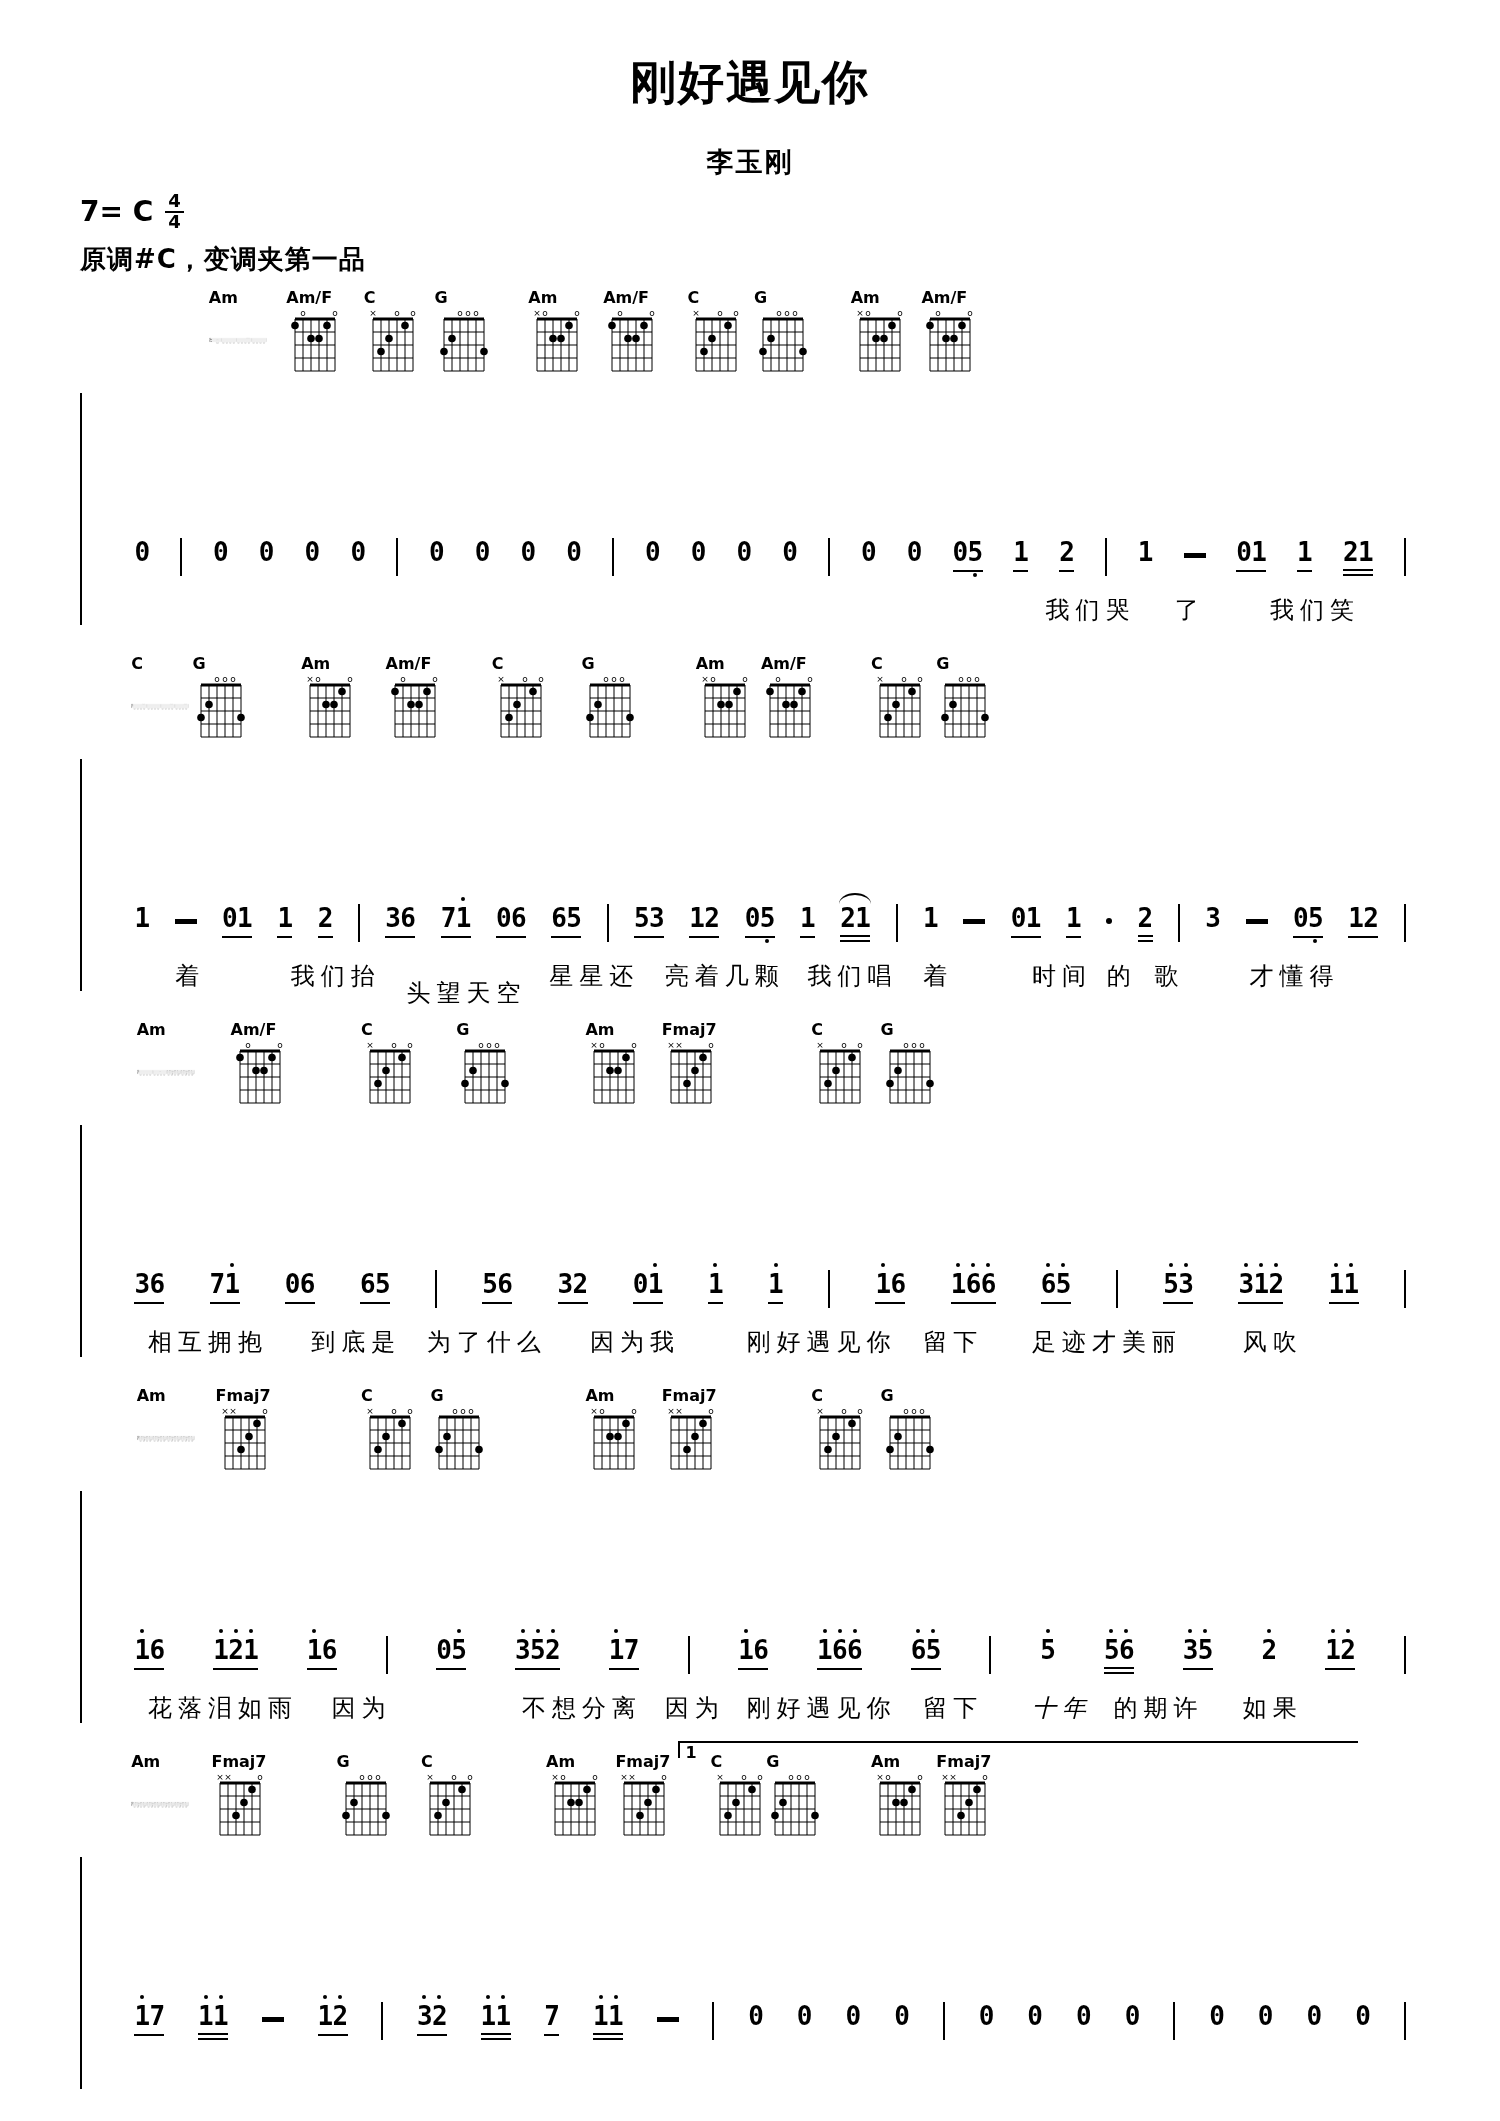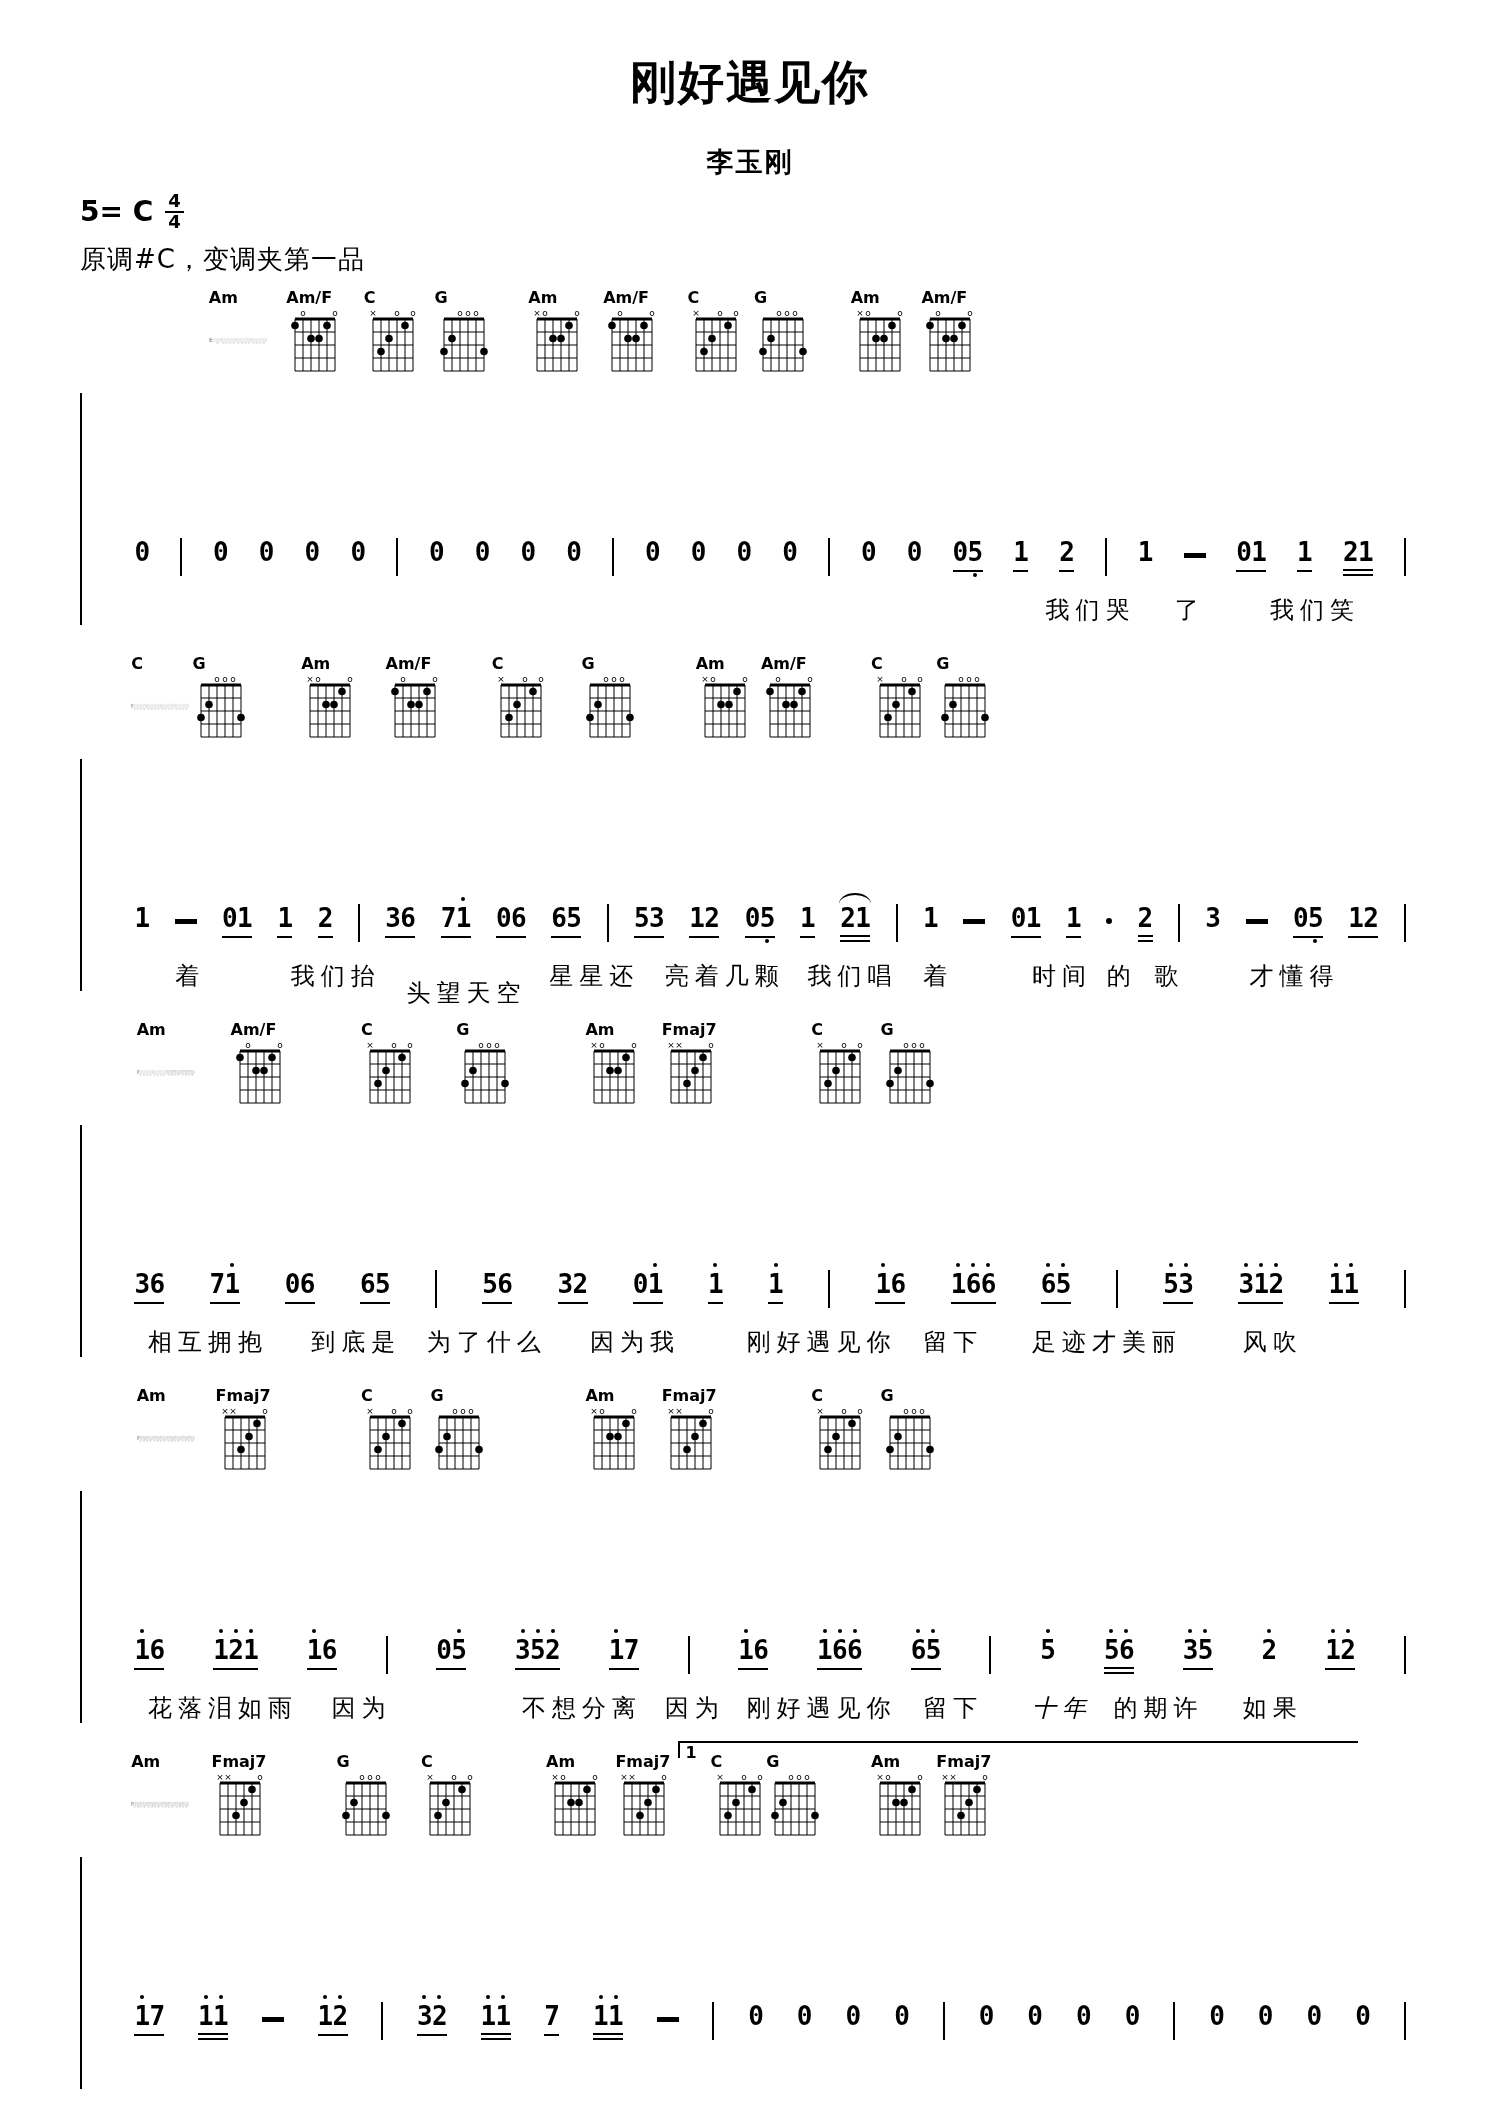--- a/index.html
+++ b/index.html
@@ -4,21 +4,21 @@
 <style>
   html,body{margin:0;padding:0;background:#ffffff;}
   body{width:1500px;height:2121px;position:relative;font-family:"DejaVu Sans","Liberation Sans",sans-serif;color:#000;overflow:hidden;}
   .title{ text-align:center;font-size:46px;font-weight:bold;padding-top:52px;letter-spacing:2px;}
   .artist{text-align:center;font-size:27px;font-weight:bold;margin-top:30px;letter-spacing:2px;}
   .meta{position:relative;height:110px;}
   .keyblock{position:absolute;left:80px;top:12px;}
   .keyline{display:flex;align-items:center;font-size:28px;font-weight:bold;}
   .frac{display:inline-flex;flex-direction:column;align-items:center;margin-left:12px;font-size:18px;line-height:1.05;}
   .frac .num{border-bottom:2px solid #000;padding:0 3px;}
-  .tuning{font-size:26px;font-weight:normal;margin-top:10px;letter-spacing:1px;text-align:center;}
+  .tuning{font-size:26px;font-weight:bold;margin-top:10px;letter-spacing:1px;text-align:center;}
   .contact{position:absolute;right:62px;top:0;text-align:right;font-size:22px;font-weight:bold;line-height:1.45;}
   .sheet{margin-left:80px;width:1360px;}
   .system{position:relative;height:366px;}
   .chordrow{position:relative;height:92px;}
   .chord{position:absolute;transform:translateX(-50%);text-align:left;top:0;}
   .chord .cname{font-size:16px;font-weight:bold;line-height:1;display:block;margin-bottom:1px;}
   .tabwrap{position:relative;height:152px;}
   .sysrule{position:absolute;left:0;top:103px;width:1.5px;height:232px;background:#000;}
   .melody{height:52px;display:flex;justify-content:space-between;align-items:flex-start;padding:4px 2.5% 0 4%;font-family:"DejaVu Sans Mono","Liberation Mono",monospace;font-weight:bold;font-size:26px;}
   .tok{display:inline-flex;position:relative;line-height:1.15;}
@@ -39,21 +39,21 @@
 </style>
 </head>
 <body>
 
 <div class="title">刚好遇见你</div>
 <div class="artist">李玉刚</div>
 
 <div class="meta">
   <div class="keyblock">
     <div class="keyline">
-      <span>5= C</span>
+      <span>7= C</span>
       <span class="frac">
         <span class="num">4</span>
         <span>4</span>
       </span>
     </div>
     <div class="tuning">原调#C，变调夹第一品</div>
   </div>
 </div>
 
 <div class="sheet">

